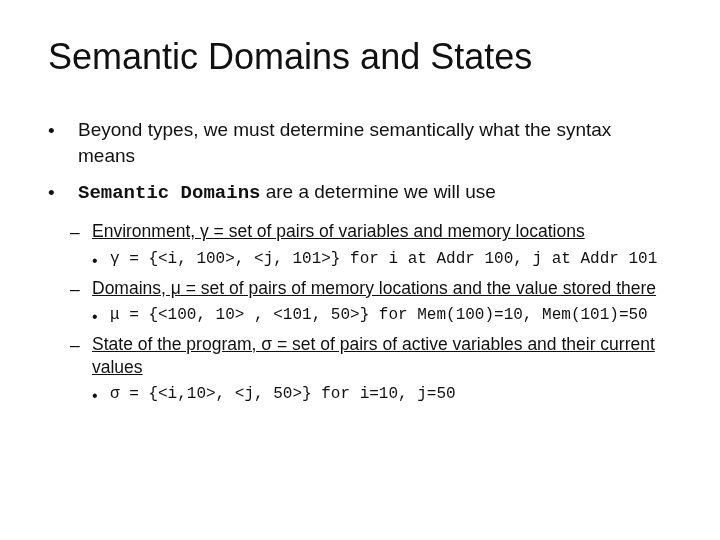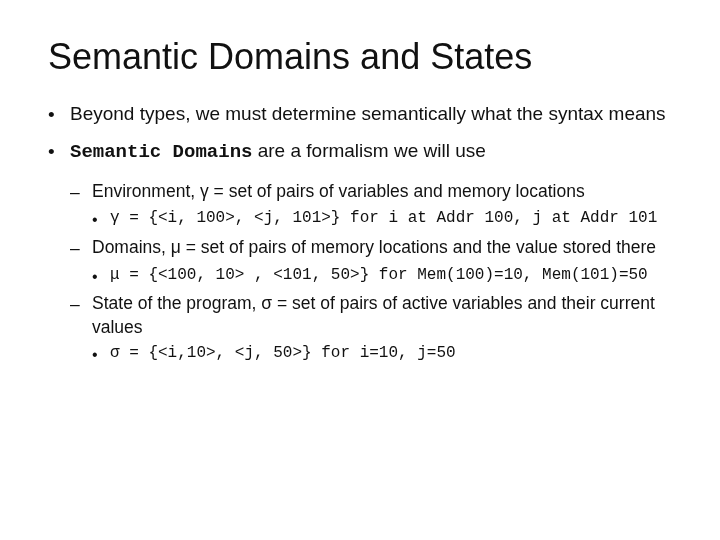--- a/index.html
+++ b/index.html
@@ -15,21 +15,21 @@
       font-family: Arial, Helvetica, sans-serif;
       overflow: hidden;
     }
 
     .slide {
       width: 720px;
       height: 540px;
       padding: 36px 48px 32px 48px;
       display: flex;
       flex-direction: column;
-      gap: 0;
+      gap: 16px;
     }
 
     .slide-title {
       font-size: 36px;
       font-weight: normal;
       color: #111111;
       margin-bottom: 24px;
       line-height: 1.15;
     }
 
@@ -49,20 +49,21 @@
     }
 
     .bullet-level1 .bullet-marker {
       min-width: 22px;
       font-size: 19px;
       padding-top: 1px;
     }
 
     .bullet-level1 .bullet-text {
       flex: 1;
+      margin-left: 8px;
     }
 
     .bullet-level1 .bullet-text .bold {
       font-weight: bold;
       font-family: Liberation Mono, monospace;
     }
 
     .sub-list {
       margin-left: 22px;
       margin-top: 4px;
@@ -78,20 +79,21 @@
       margin-bottom: 4px;
     }
 
     .dash-item .dash-marker {
       min-width: 22px;
       padding-top: 1px;
     }
 
     .dash-item .dash-text {
       flex: 1;
+      text-decoration: underline;
     }
 
     .sub-bullet {
       margin-left: 22px;
       margin-top: 3px;
       margin-bottom: 5px;
     }
 
     .dot-item {
       display: flex;
@@ -123,21 +125,21 @@
   <div class="content">
 
     <div class="bullet-level1">
       <span class="bullet-marker">•</span>
       <span class="bullet-text">Beyond types, we must determine semantically what the syntax means</span>
     </div>
 
     <div class="bullet-level1">
       <span class="bullet-marker">•</span>
       <span class="bullet-text">
-        <span class="bold">Semantic Domains</span><span> are a formalism we will use</span>
+        <span class="bold">Semantic Domains</span><span> are a determine we will use</span>
       </span>
     </div>
 
     <div class="sub-list">
 
       <div class="dash-item">
         <span class="dash-marker">–</span>
         <span class="dash-text">Environment, γ = set of pairs of variables and memory locations</span>
       </div>
       <div class="sub-bullet">

